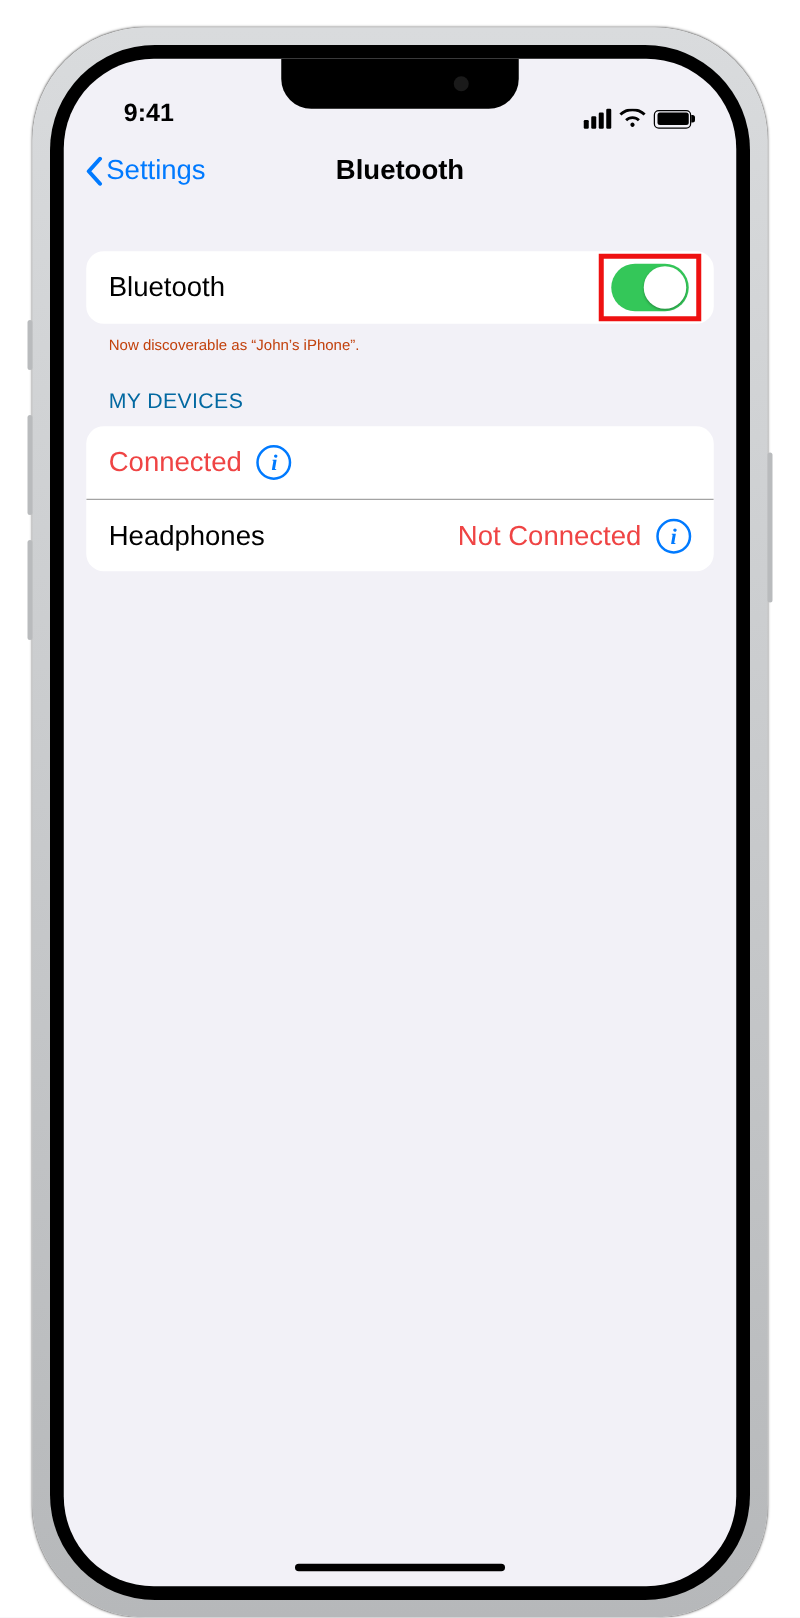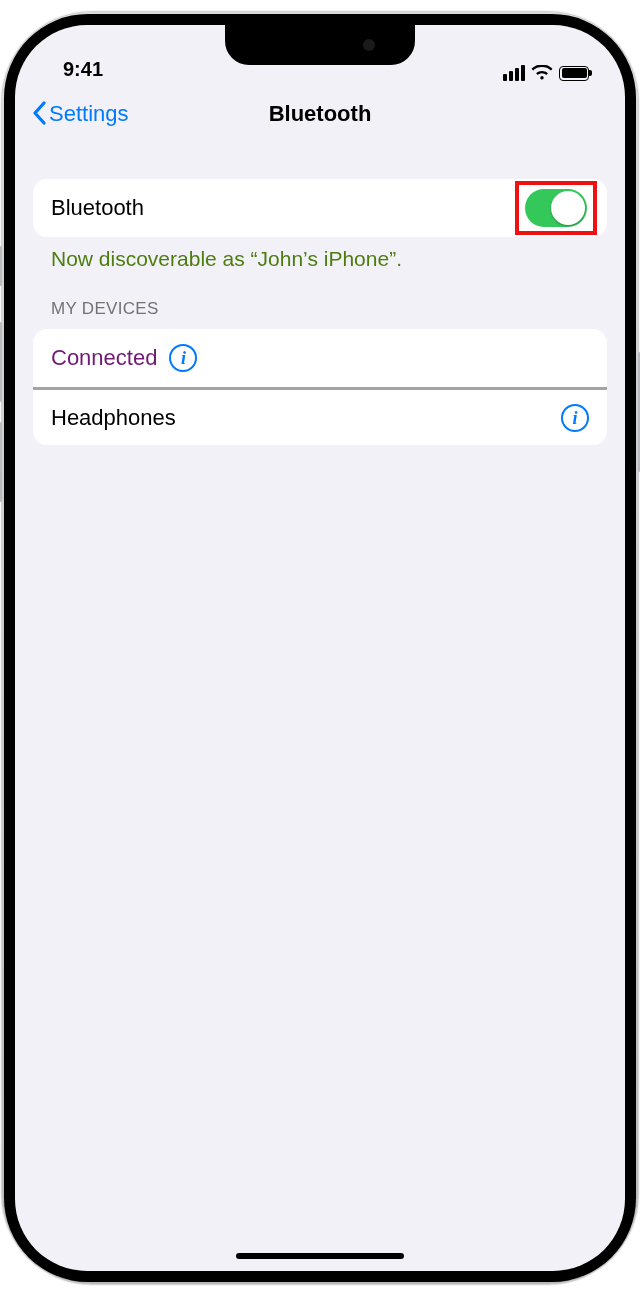--- a/index.html
+++ b/index.html
@@ -9,27 +9,27 @@
     background: #fff;
     font-family: -apple-system, "Helvetica Neue", Helvetica, Arial, sans-serif;
     display: flex;
     justify-content: center;
     align-items: flex-start;
   }
 
   
   .phone {
     position: relative;
-    width: 636px;
+    width: 588px;
     height: 1272px;
-    margin-top: 12px;
+    margin-top: 22px;
     border-radius: 90px;
     background: linear-gradient(180deg,#d9dbdd,#b6b8ba);
     box-shadow: 0 0 2px #555;
-    padding: 2px;
+    padding: 14px;
   }
   .phone-inner {
     width: 100%;
     height: 100%;
     border-radius: 84px;
     background: #000;
     padding: 11px;
   }
   .screen {
     position: relative;
@@ -95,21 +95,21 @@
 
   
   .nav-bar {
     height: 62px;
     display:flex;
     align-items:center;
     position:relative;
     padding: 0 16px;
   }
   .back-btn {
-    display:flex; align-items:flex-start;
+    display:flex; align-items:flex-end;
     color:#007aff;
     font-size:22px;
     gap:2px;
   }
   .back-btn svg { display:block; }
   .nav-title {
     position:absolute;
     left:0; right:0;
     text-align:center;
     font-size:22px;
@@ -125,23 +125,23 @@
     border-radius:14px;
     overflow:hidden;
   }
   .row {
     display:flex;
     align-items:center;
     padding: 0 18px;
     min-height:58px;
     font-size:22px;
   }
-  .row + .row { border-top:3px solid #a3a3a3; }
+  .row + .row { border-top:1px solid #a3a3a3; }
   .row .label { flex:1; color:#000; }
-  .row .status { color:#701a75; font-size:22px; margin-right:12px; }
+  .row .status { color:#ef4444; font-size:22px; margin-right:12px; }
 
   
   .toggle-wrap {
     position:relative;
     padding: 2px;
   }
   .toggle {
     width:62px; height:38px;
     background:#34c759;
     border-radius:38px;
@@ -153,26 +153,26 @@
     background:#fff;
     box-shadow:0 1px 2px rgba(0,0,0,.3);
   }
   .highlight-box {
     position:absolute;
     inset:-6px -8px -6px -8px;
     border:4px solid #e11;
   }
 
   .footer-text{
-    color:#4d7c0f;
-    font-size:21px;
+    color:#c2410c;
+    font-size:12px;
     padding:10px 18px 0 18px;
   }
   .section-header{
-    color:#737373;
+    color:#0369a1;
     font-size:17px;
     letter-spacing:0.3px;
     padding:28px 18px 10px 18px;
     display:flex;
     align-items:center;
     gap:12px;
   }
 
   .info-btn{
     width:28px; height:28px;
@@ -272,20 +272,21 @@
 
         <div class="section-header">MY DEVICES</div>
 
         <div class="card">
           <div class="row">
             <div class="status">Connected</div>
             <div class="info-btn">i</div>
           </div>
           <div class="row">
             <div class="label">Headphones</div>
+            <div class="status">Not Connected</div>
             <div class="info-btn">i</div>
           </div>
         </div>
 
 
       </div>
 
       <div class="home-indicator"></div>
     </div>
   </div>

